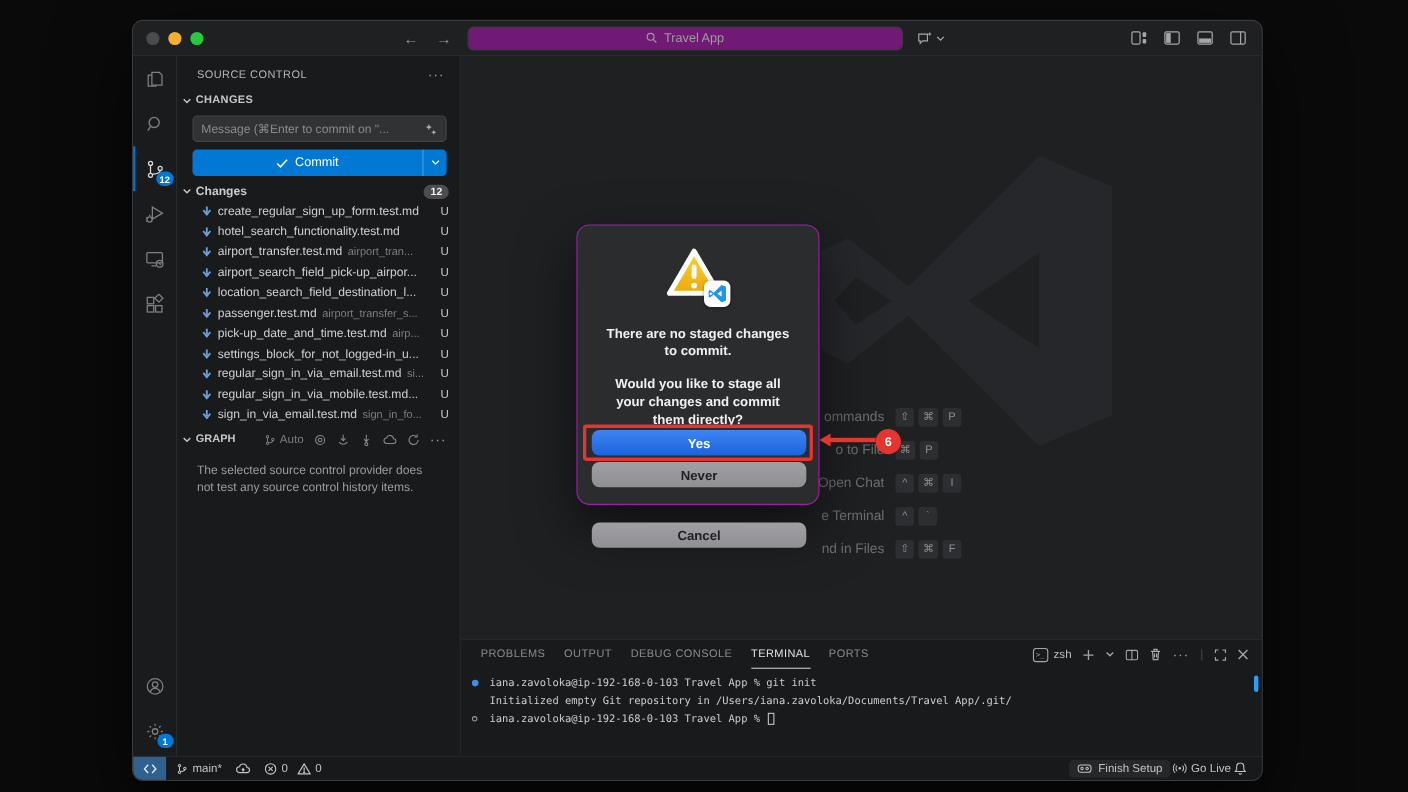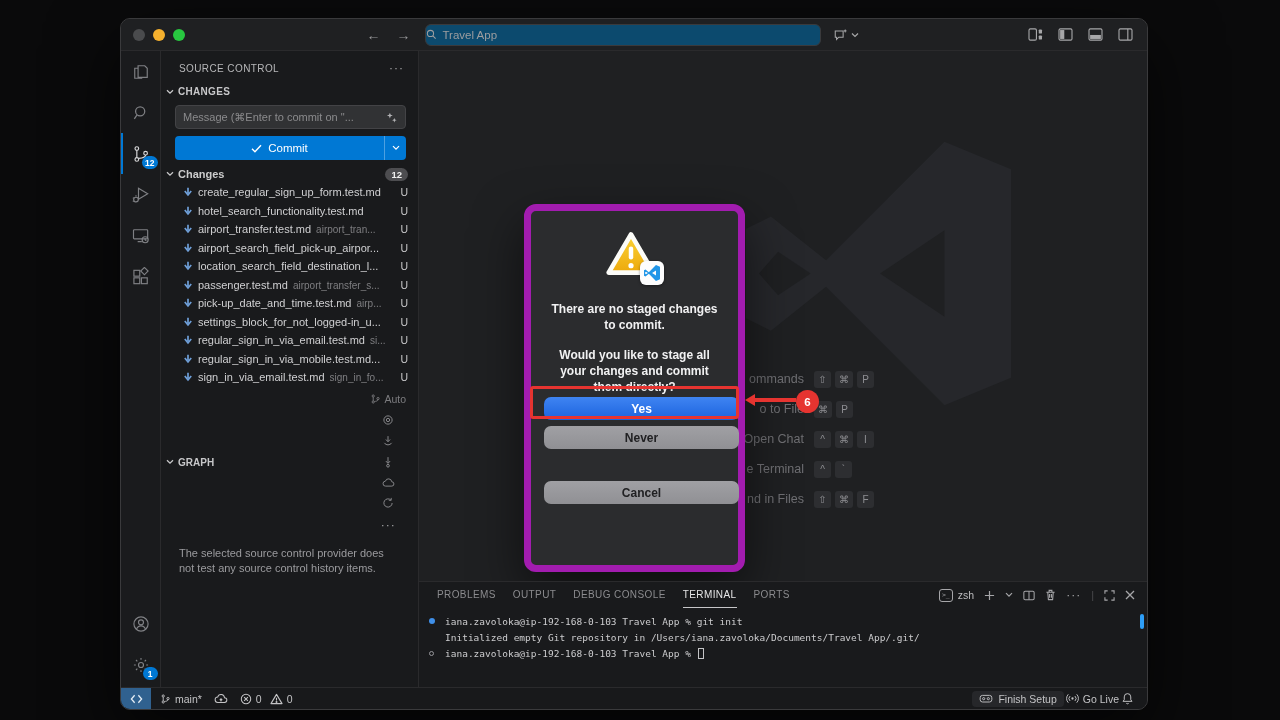--- a/index.html
+++ b/index.html
@@ -10,22 +10,22 @@
     background:#1f2022; border-radius:10px; border:1px solid #3a3a3c;
     box-shadow:0 25px 70px rgba(0,0,0,.65); overflow:hidden; display:flex; flex-direction:column; }
 
   
   .titlebar { flex:0 0 32px; display:flex; align-items:center; background:#1f2022;
     border-bottom:1px solid #2a2a2c; padding:0 12px; }
   .traffic { display:flex; gap:8px; width:64px; flex:0 0 auto; }
   .tdot { width:12px; height:12px; border-radius:50%; }
   .tspacer { flex:1 1 0; }
   .nav-arrows { display:flex; gap:16px; color:#9a9a9c; font-size:14px; margin-right:14px; }
-  .command-center { width:396px; height:22px; background:#0c4a6e; border:1px solid #3a3a3c;
-    border-radius:6px; display:flex; align-items:center; justify-content:flex-start; gap:6px;
+  .command-center { width:396px; height:22px; background:#701a75; border:1px solid #3a3a3c;
+    border-radius:6px; display:flex; align-items:center; justify-content:center; gap:6px;
     color:#9d9d9f; font-size:11.5px; }
   .copilot-btn { display:flex; align-items:center; gap:3px; color:#a7a7a9; margin-left:12px; }
   .layout-icons { display:flex; gap:15px; align-items:center; color:#a7a7a9; margin-right:2px; }
 
   
   .main { flex:1 1 auto; display:flex; min-height:0; }
 
   .activitybar { width:40px; background:#1a1b1d; border-right:1px solid #2a2a2c;
     display:flex; flex-direction:column; align-items:center; }
   .ab-item { width:40px; height:41px; display:flex; align-items:center; justify-content:center;
@@ -59,38 +59,38 @@
     font-weight:700; border-radius:8px; padding:1px 6px; }
   .file-list { }
   .file-row { height:18.5px; display:flex; align-items:center; padding:0 10px 0 22px; gap:5px; font-size:11px; }
   .file-main { flex:1; min-width:0; display:flex; align-items:baseline; gap:5px; }
   .file-name { color:#d0d0d2; white-space:nowrap; overflow:hidden; text-overflow:ellipsis; flex:0 1 auto; }
   .file-desc { color:#7e7e81; font-size:10px; white-space:nowrap; overflow:hidden;
     text-overflow:ellipsis; flex:0 4 auto; }
   .file-status { flex:0 0 auto; color:#c9c9cb; font-size:10.5px; }
   .graph-hdr { display:flex; align-items:center; gap:4px; padding:6px 12px 2px 5px;
     font-size:10px; font-weight:700; color:#c7c7c9; }
-  .graph-tools { margin-left:auto; display:flex; align-items:center; gap:9px; color:#8a8a8d; font-weight:400;flex-direction:column; }
+  .graph-tools { margin-left:auto; display:flex; align-items:center; gap:9px; color:#8a8a8d; font-weight:400; }
   .auto-label { color:#7c7c7f; font-size:10.5px; }
   .graph-msg { padding:12px 20px 0 18px; color:#9b9b9e; font-size:11px; line-height:15px; font-weight:400; }
 
   
   .editor-col { flex:1; display:flex; flex-direction:column; min-width:0; }
   .editor { flex:1; position:relative; background:#1f2022; overflow:hidden; }
   .watermark-logo { position:absolute; left:327px; top:90px; }
   .wm-list { position:absolute; left:240px; top:318px; }
   .wm-row { display:flex; align-items:center; height:20px; margin-bottom:10px; }
   .wm-label { width:145px; text-align:right; color:#6f6f73; font-size:12.5px; white-space:nowrap; overflow:hidden; direction:rtl; }
   .wm-keys { display:flex; gap:4px; margin-left:10px; }
   .kbd { min-width:17px; height:17px; padding:0 4px; background:#2d2e31; border-radius:3px;
     color:#8f8f93; font-size:10px; display:flex; align-items:center; justify-content:center; }
 
   
-  .dialog { position:absolute; left:105px; top:153px; width:221px; height:368px;
-    background:#2b2c2e; border:7px solid #a21caf; border-radius:12px;
+  .dialog { position:absolute; left:105px; top:153px; width:221px; height:255px;
+    background:#2b2c2e; border:1px solid #a21caf; border-radius:12px;
     box-shadow:0 20px 50px rgba(0,0,0,.55); z-index:40; text-align:center; }
   .dlg-icon { position:relative; width:62px; height:54px; margin:18px auto 0; }
   .dlg-badge { position:absolute; right:2px; bottom:-2px; width:24px; height:24px; background:#fdfdfd;
     border-radius:6px; display:flex; align-items:center; justify-content:center;
     box-shadow:0 1px 3px rgba(0,0,0,.4); }
   .dlg-title { margin:18px auto 0; width:176px; font-size:12px; font-weight:700; color:#f1f1f2; line-height:16px; }
   .dlg-body { margin:14px auto 0; width:170px; font-size:12px; font-weight:700; color:#f1f1f2; line-height:16px; }
   .dlg-buttons { position:absolute; left:13px; right:13px; top:186px; }
   .btn { width:195px; height:23px; border-radius:7px; display:flex; align-items:center;
     justify-content:center; font-size:12px; font-weight:700; cursor:default; }

